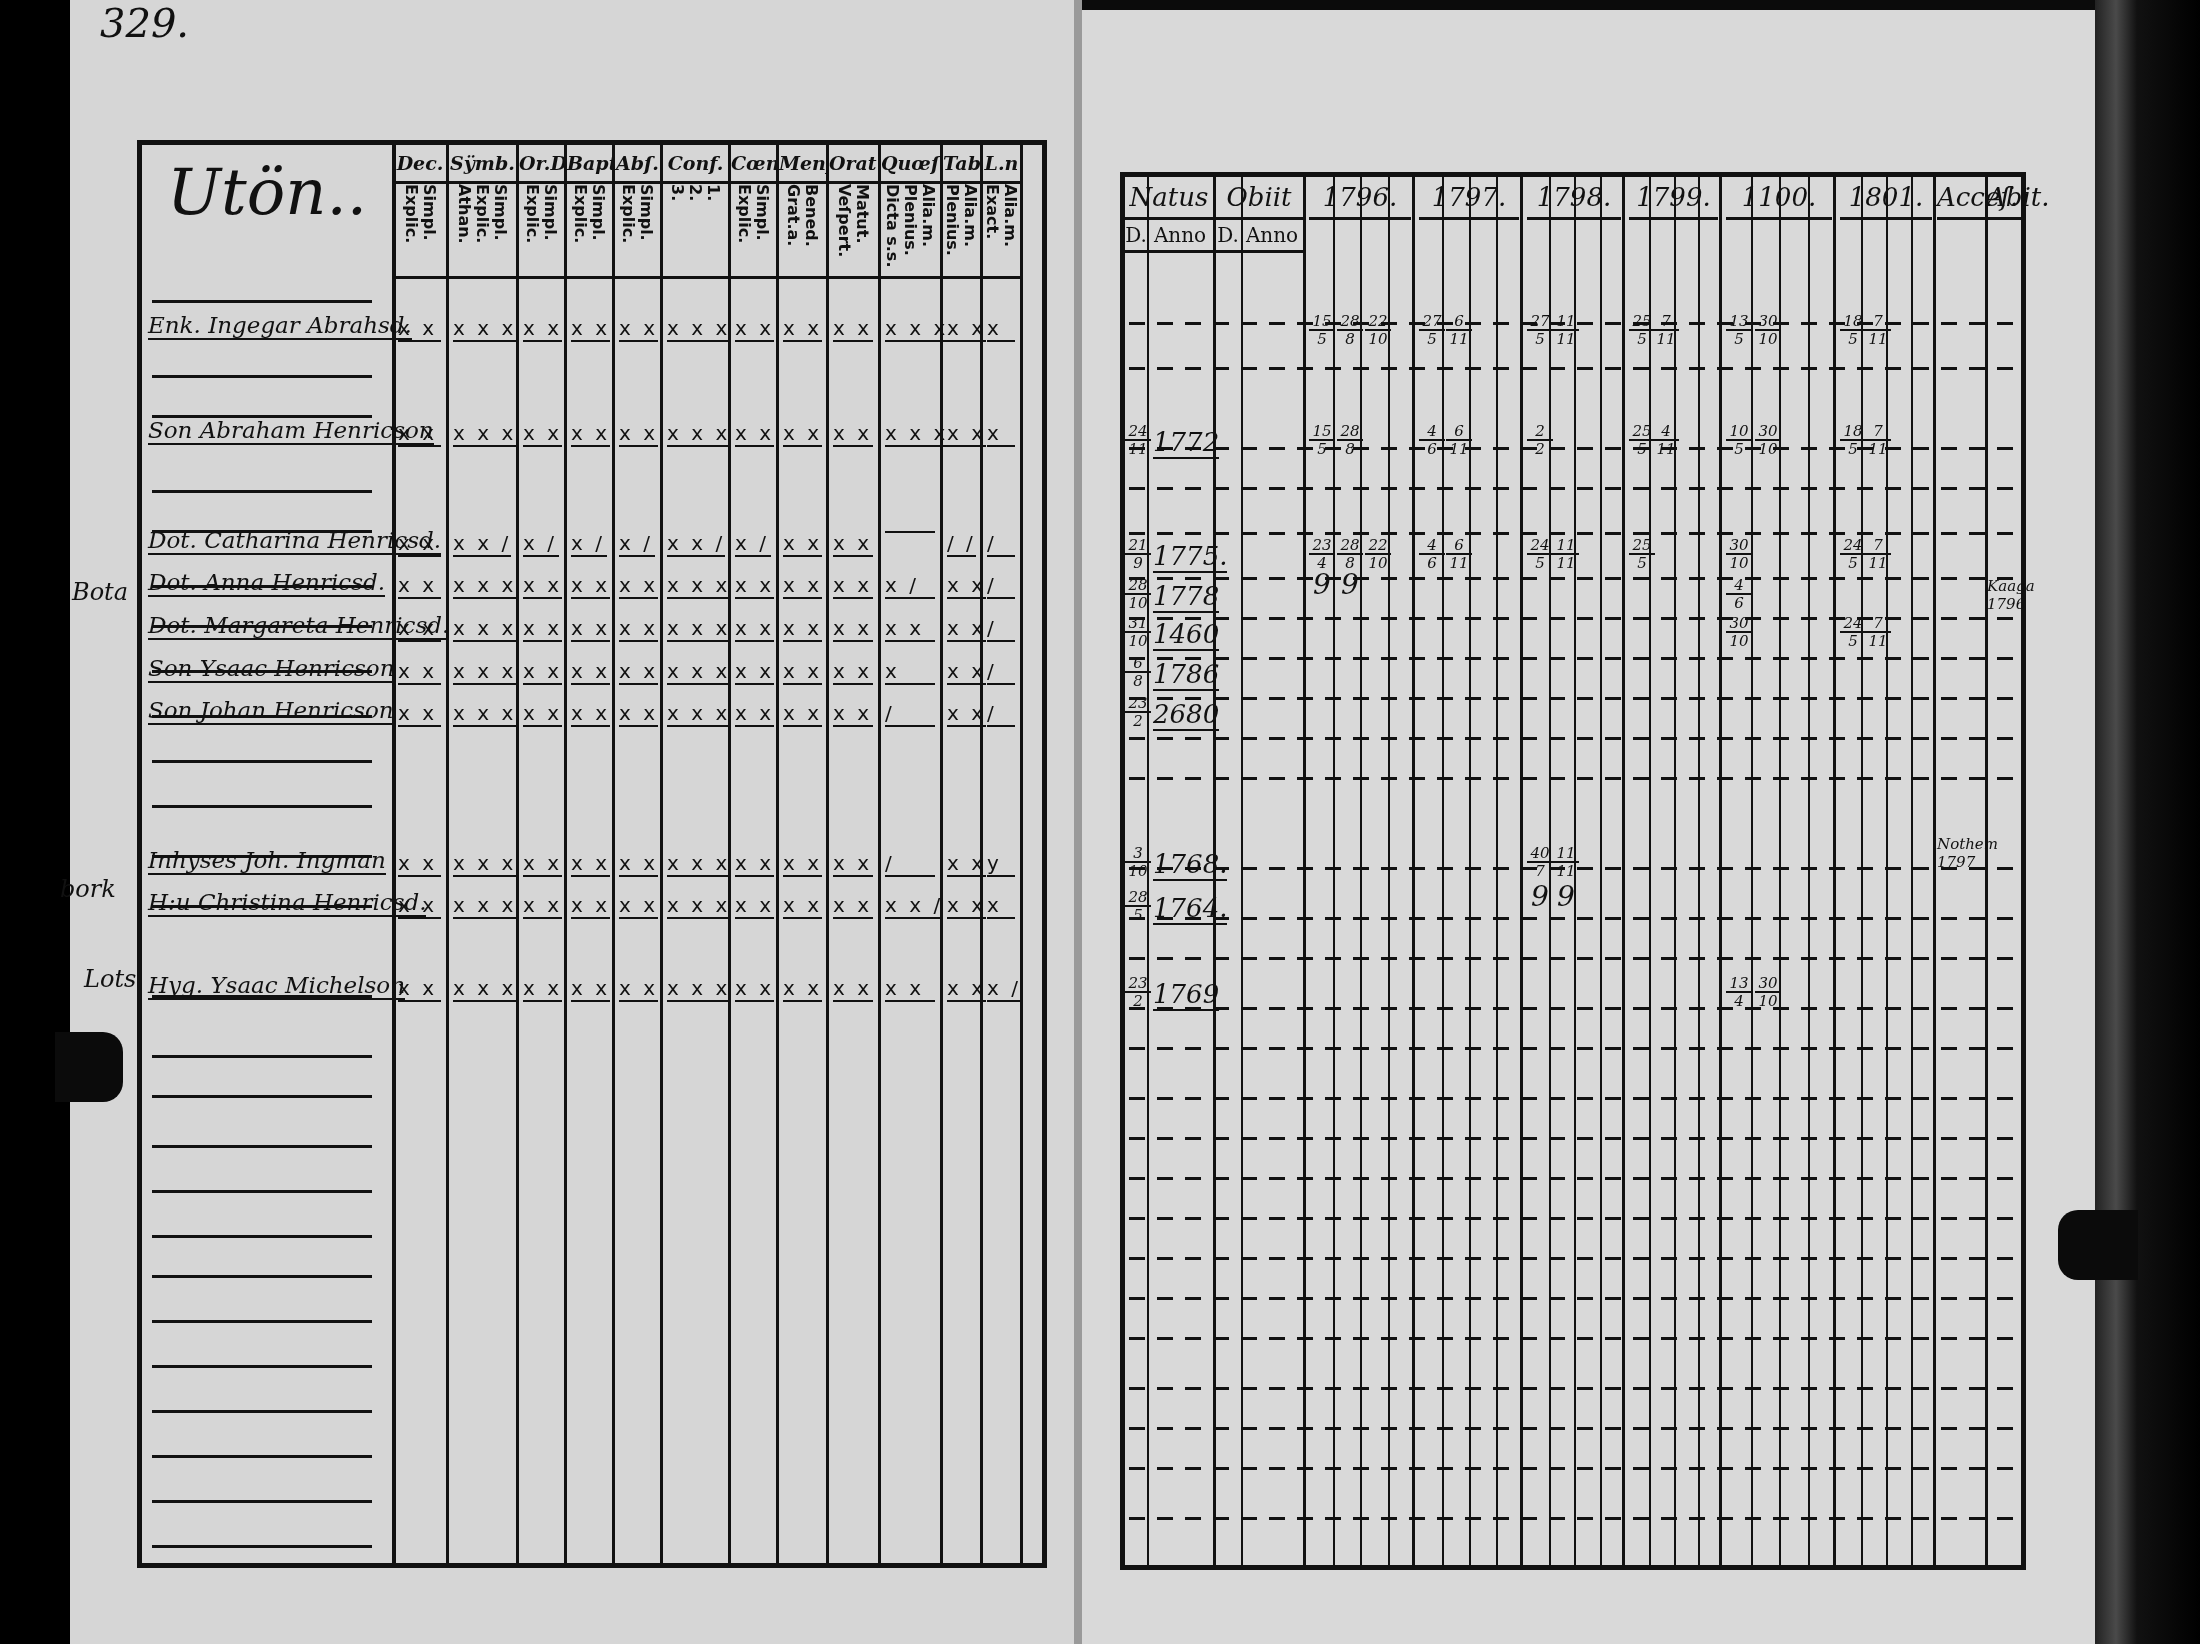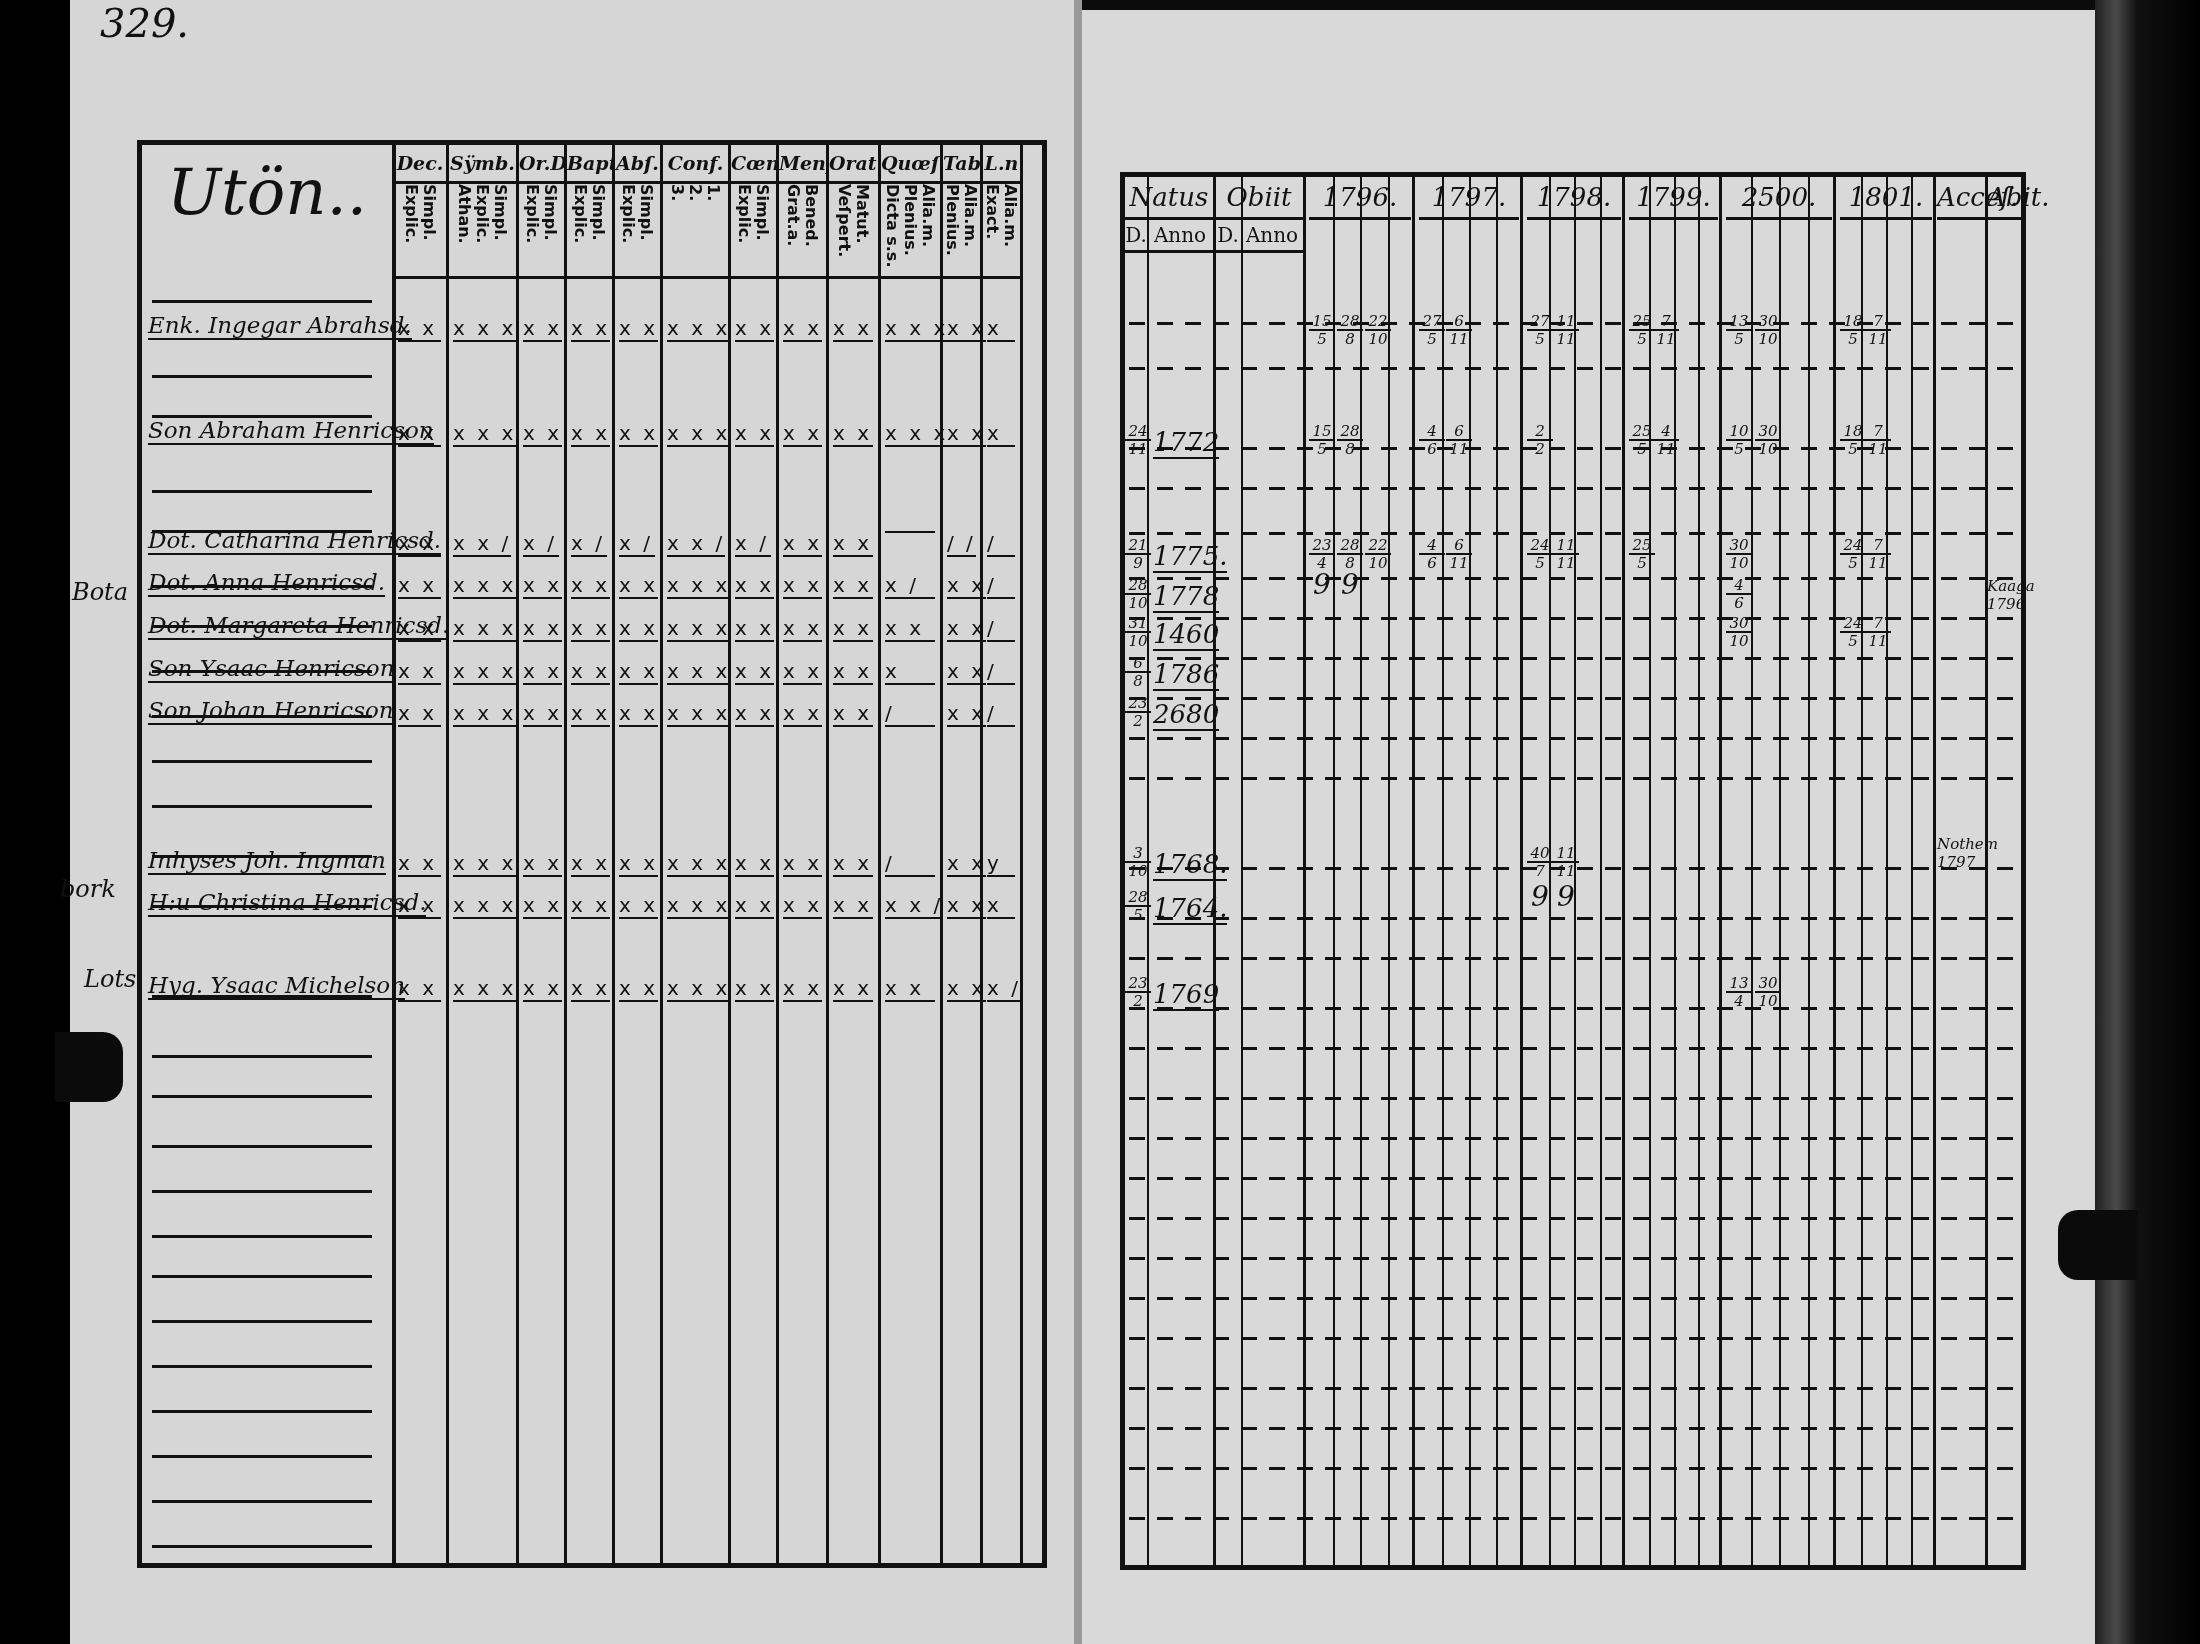--- a/index.html
+++ b/index.html
@@ -334,21 +334,21 @@
       <div class="rhead" style="left: 402px; width: 94px;">1798.</div>
       <div class="rcol" style="left: 497px; width: 0px;"></div>
       <div class="rcol thin" style="left: 424px; width: 0px;"></div>
       <div class="rcol thin" style="left: 449px; width: 0px;"></div>
       <div class="rcol thin" style="left: 475px; width: 0px;"></div>
       <div class="rhead" style="left: 504px; width: 89px;">1799.</div>
       <div class="rcol" style="left: 594px; width: 0px;"></div>
       <div class="rcol thin" style="left: 524px; width: 0px;"></div>
       <div class="rcol thin" style="left: 549px; width: 0px;"></div>
       <div class="rcol thin" style="left: 573px; width: 0px;"></div>
-      <div class="rhead" style="left: 601px; width: 106px;">2500.</div>
+      <div class="rhead" style="left: 601px; width: 106px;">1100.</div>
       <div class="rcol" style="left: 708px; width: 0px;"></div>
       <div class="rcol thin" style="left: 626px; width: 0px;"></div>
       <div class="rcol thin" style="left: 654px; width: 0px;"></div>
       <div class="rcol thin" style="left: 683px; width: 0px;"></div>
       <div class="rhead" style="left: 715px; width: 92px;">1801.</div>
       <div class="rcol" style="left: 808px; width: 0px;"></div>
       <div class="rcol thin" style="left: 736px; width: 0px;"></div>
       <div class="rcol thin" style="left: 761px; width: 0px;"></div>
       <div class="rcol thin" style="left: 786px; width: 0px;"></div>
       <div class="rhead" style="left: 812px; width: 48px;">Acceſ.</div>

